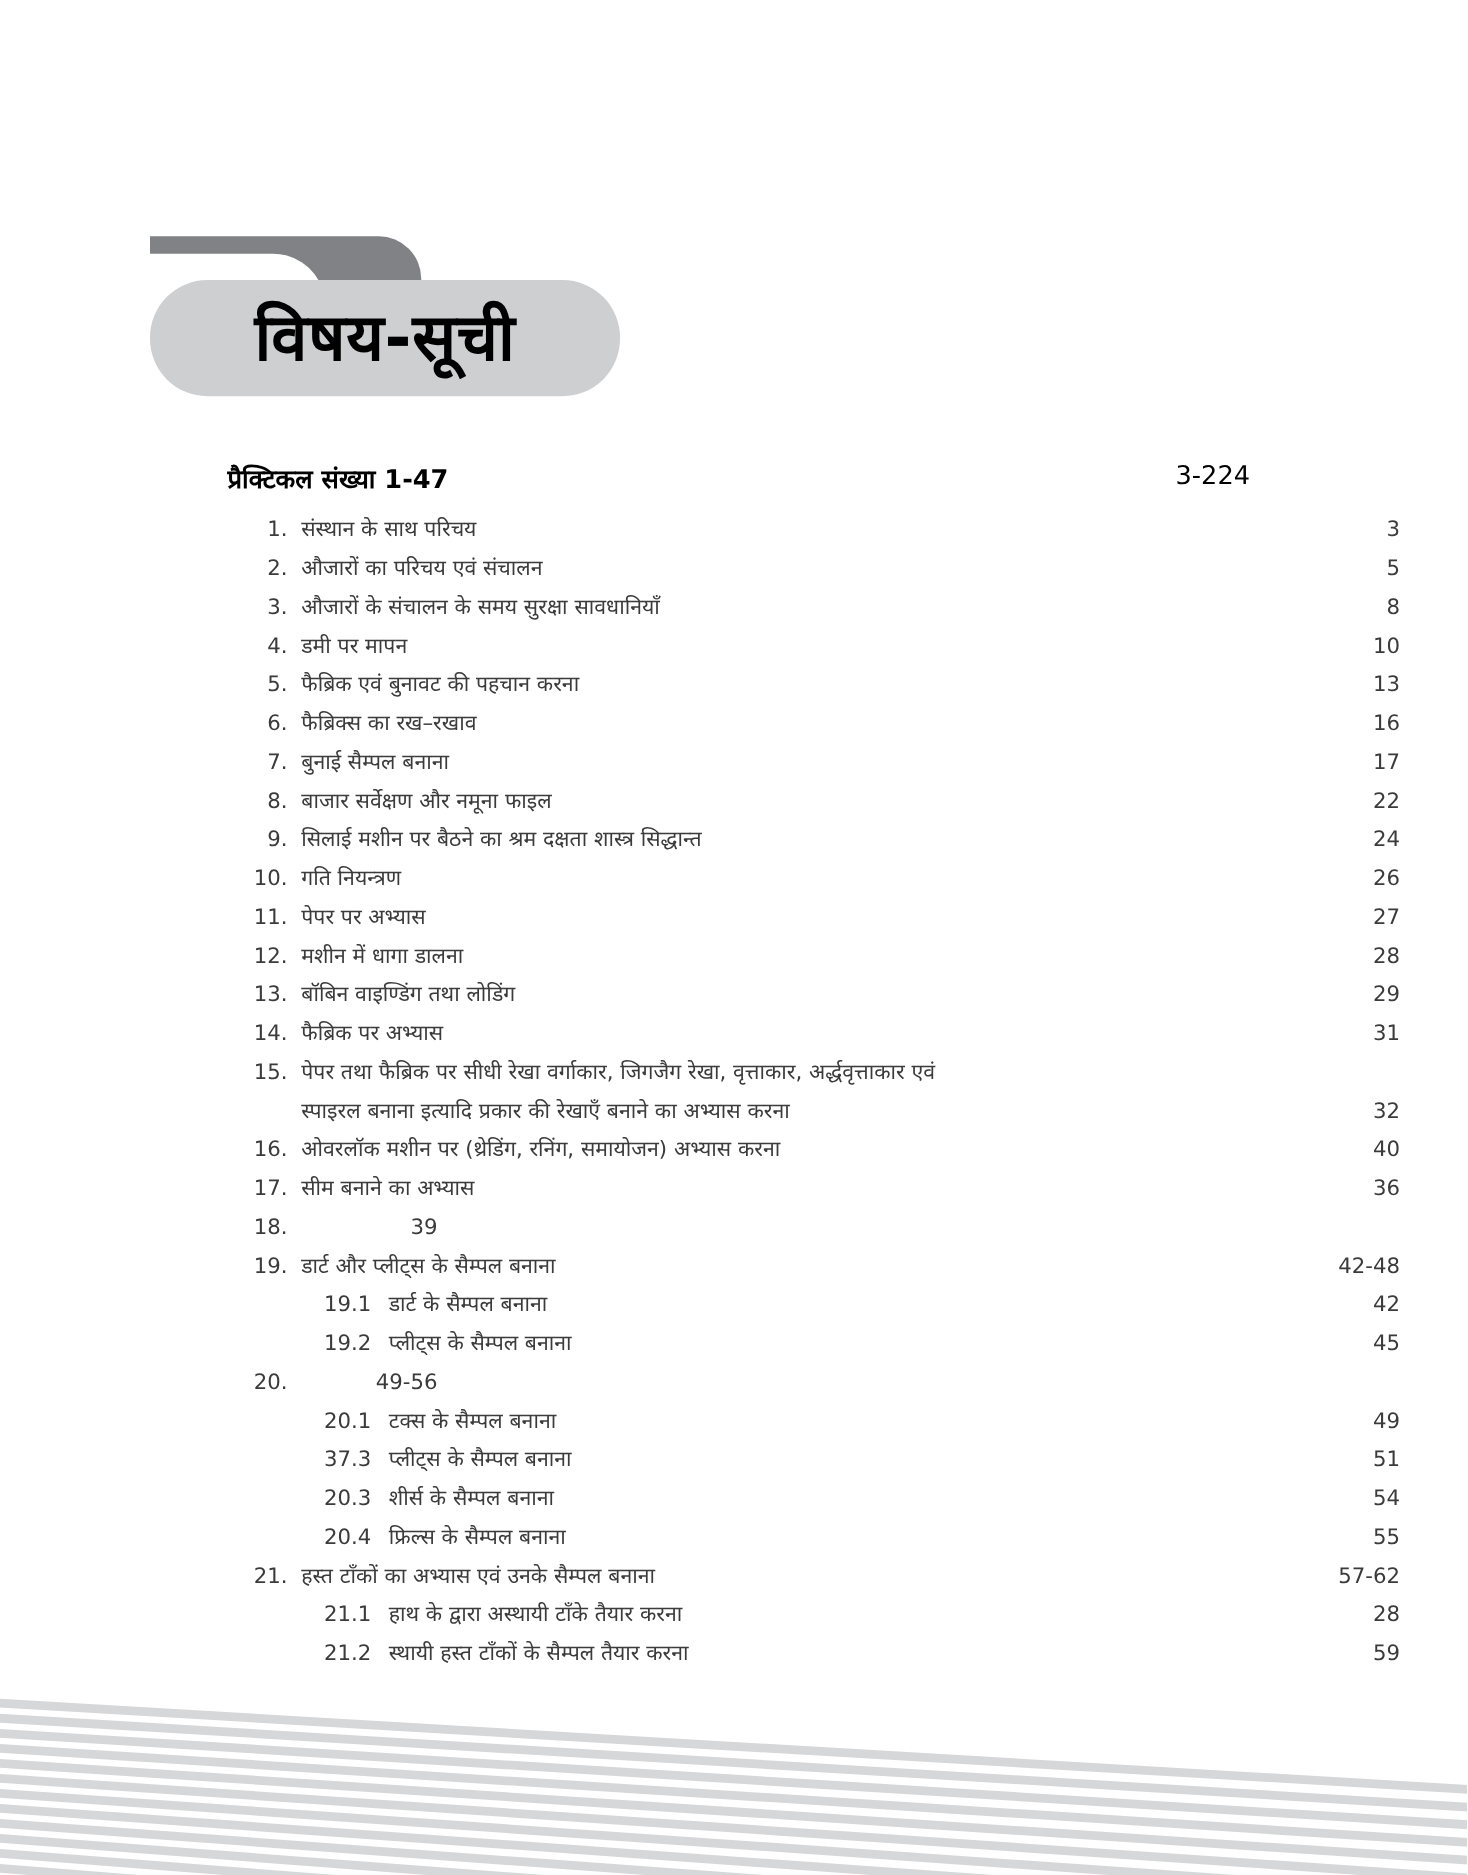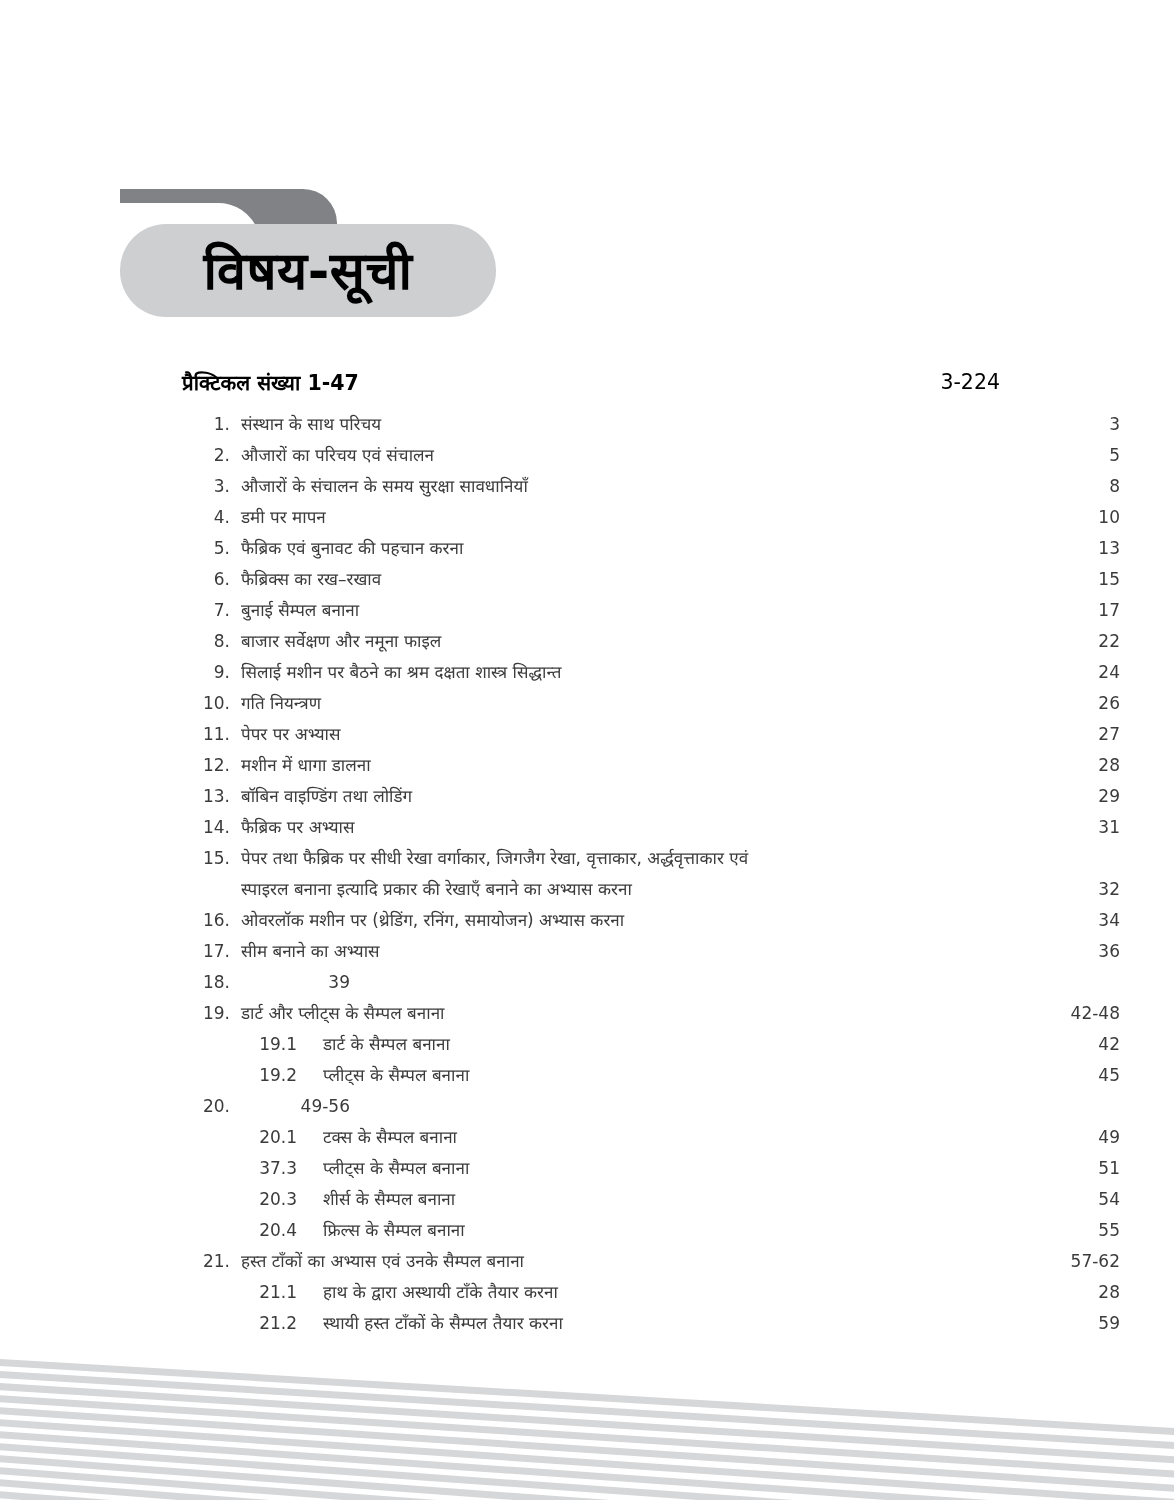--- a/index.html
+++ b/index.html
@@ -54,21 +54,21 @@
   
   .toc {
     position: absolute;
     left: 0;
     top: 352px;
     width: 1174px;
   }
 
   .toc-head {
     display: flex;
-    align-items: center;
+    align-items: flex-start;
     padding: 0 0 0 0;
     margin: 0 0 13px 0;
   }
   .toc-head .head-title {
     margin-left: 182px;
     font-family: "DejaVu Sans", sans-serif;
     font-size: 20.5px;
     font-weight: 700;
     color: #000000;
     white-space: nowrap;
@@ -90,21 +90,21 @@
   }
 
   .row {
     display: flex;
     align-items: flex-start;
     margin-bottom: 0;
   }
 
   
   .row.lvl1 { padding-left: 198px; }
-  .row.lvl2 { padding-left: 253px; gap: 12px; }
+  .row.lvl2 { padding-left: 253px; }
 
   .row .num {
     flex: 0 0 auto;
     text-align: right;
     font-family: "DejaVu Sans", sans-serif;
     font-size: 17px;
     color: #3b3b3b;
     line-height: 31px;
   }
   .row.lvl1 .num { width: 32px; }
@@ -200,21 +200,21 @@
           <span class="page">10</span>
         </li>
         <li class="row lvl1">
           <span class="num">5.</span>
           <span class="label">फैब्रिक एवं बुनावट की पहचान करना</span>
           <span class="page">13</span>
         </li>
         <li class="row lvl1">
           <span class="num">6.</span>
           <span class="label">फैब्रिक्स का रख–रखाव</span>
-          <span class="page">15</span>
+          <span class="page">16</span>
         </li>
         <li class="row lvl1">
           <span class="num">7.</span>
           <span class="label">बुनाई सैम्पल बनाना</span>
           <span class="page">17</span>
         </li>
         <li class="row lvl1">
           <span class="num">8.</span>
           <span class="label">बाजार सर्वेक्षण और नमूना फाइल</span>
           <span class="page">22</span>
@@ -253,21 +253,21 @@
           <span class="num">15.</span>
           <span class="label">
             <span class="l2">पेपर तथा फैब्रिक पर सीधी रेखा वर्गाकार, जिगजैग रेखा, वृत्ताकार, अर्द्धवृत्ताकार एवं</span>
             <span class="l2">स्पाइरल बनाना इत्यादि प्रकार की रेखाएँ बनाने का अभ्यास करना</span>
           </span>
           <span class="page">32</span>
         </li>
         <li class="row lvl1">
           <span class="num">16.</span>
           <span class="label">ओवरलॉक मशीन पर (थ्रेडिंग, रनिंग, समायोजन) अभ्यास करना</span>
-          <span class="page">34</span>
+          <span class="page">40</span>
         </li>
         <li class="row lvl1">
           <span class="num">17.</span>
           <span class="label">सीम बनाने का अभ्यास</span>
           <span class="page">36</span>
         </li>
         <li class="row lvl1">
           <span class="num">18.</span>
           <span class="page">39</span>
         </li>

